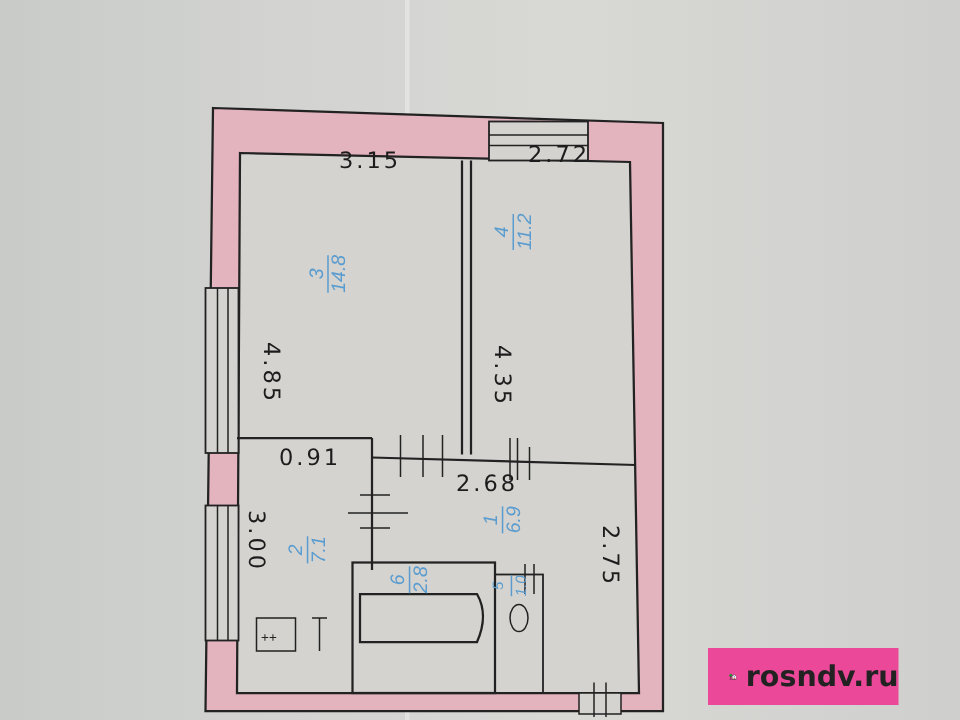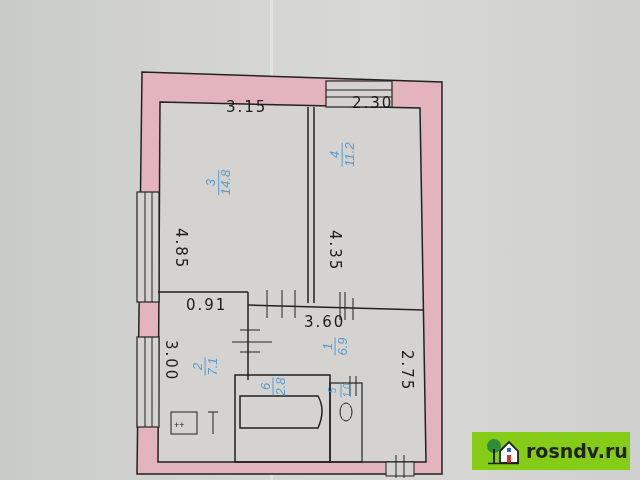--- a/index.html
+++ b/index.html
@@ -5,21 +5,21 @@
   html,body{margin:0;padding:0;}
   body{width:640px;height:480px;overflow:hidden;position:relative;
     background:linear-gradient(90deg,#c9cbc8 0%,#d3d4d1 30%,#d8d8d5 60%,#cfd0cd 100%);
     font-family:"Liberation Sans",sans-serif;}
   .crease{position:absolute;left:270px;top:0;width:3px;height:480px;background:rgba(255,255,255,.35);}
   .plan{position:absolute;left:0;top:0;width:640px;height:480px;}
   .dim{position:absolute;font-family:"DejaVu Sans",sans-serif;color:#1c1c1c;font-size:15px;letter-spacing:2px;}
   .vert{transform:rotate(90deg);transform-origin:left top;}
   .blue{position:absolute;color:#5a9ccf;font-size:13px;font-style:italic;transform:rotate(-90deg);transform-origin:center;text-align:center;line-height:14px;}
   .blue .num{display:block;border-bottom:1px solid #5a9ccf;padding:0 3px;}
-  .logo{position:absolute;left:472px;top:432px;width:158px;height:38px;background:#84cc16;display:flex;align-items:center;padding-left:14px;box-sizing:border-box;}
+  .logo{position:absolute;left:472px;top:432px;width:127px;height:38px;background:#ec4899;display:flex;align-items:center;padding-left:14px;box-sizing:border-box;}
   .logo-text{font-family:"DejaVu Sans",sans-serif;font-weight:bold;font-size:19px;color:#222;margin-left:6px;}
 </style>
 </head>
 <body>
 
 <div class="crease"></div>
 
 <svg class="plan" viewBox="0 0 640 480">
 
   <path d="M142 72 L442 82 L442 474 L137 474 Z" fill="#e3b3be" stroke="#222" stroke-width="1.5"></path>
@@ -65,25 +65,25 @@
   <line x1="350" y1="376" x2="350" y2="396" stroke="#222"></line>
     <line x1="356" y1="376" x2="356" y2="396" stroke="#222"></line>
 
   <rect x="171" y="412" width="26" height="22" fill="none" stroke="#222"></rect>
   <text x="174" y="428" font-size="9" fill="#222">++</text>
   <line x1="208" y1="412" x2="218" y2="412" stroke="#222"></line>
     <line x1="213" y1="412" x2="213" y2="434" stroke="#222"></line>
 </svg>
 
 <span class="dim" style="left:226px;top:98px;">3.15</span>
-<span class="dim" style="left:352px;top:94px;">2.30</span>
+<span class="dim" style="left:352px;top:94px;">2.72</span>
 <span class="dim vert" style="left:190px;top:228px;">4.85</span>
 <span class="dim vert" style="left:344px;top:230px;">4.35</span>
 <span class="dim" style="left:186px;top:296px;">0.91</span>
-<span class="dim" style="left:304px;top:313px;">3.60</span>
+<span class="dim" style="left:304px;top:313px;">2.68</span>
 <span class="dim vert" style="left:180px;top:340px;">3.00</span>
 <span class="dim vert" style="left:416px;top:350px;">2.75</span>
 
 <div class="blue" style="left:206px;top:168px;">
   <span class="num">3</span><span>14.8</span>
 </div>
 <div class="blue" style="left:330px;top:140px;">
   <span class="num">4</span><span>11.2</span>
 </div>
 <div class="blue" style="left:196px;top:352px;">

